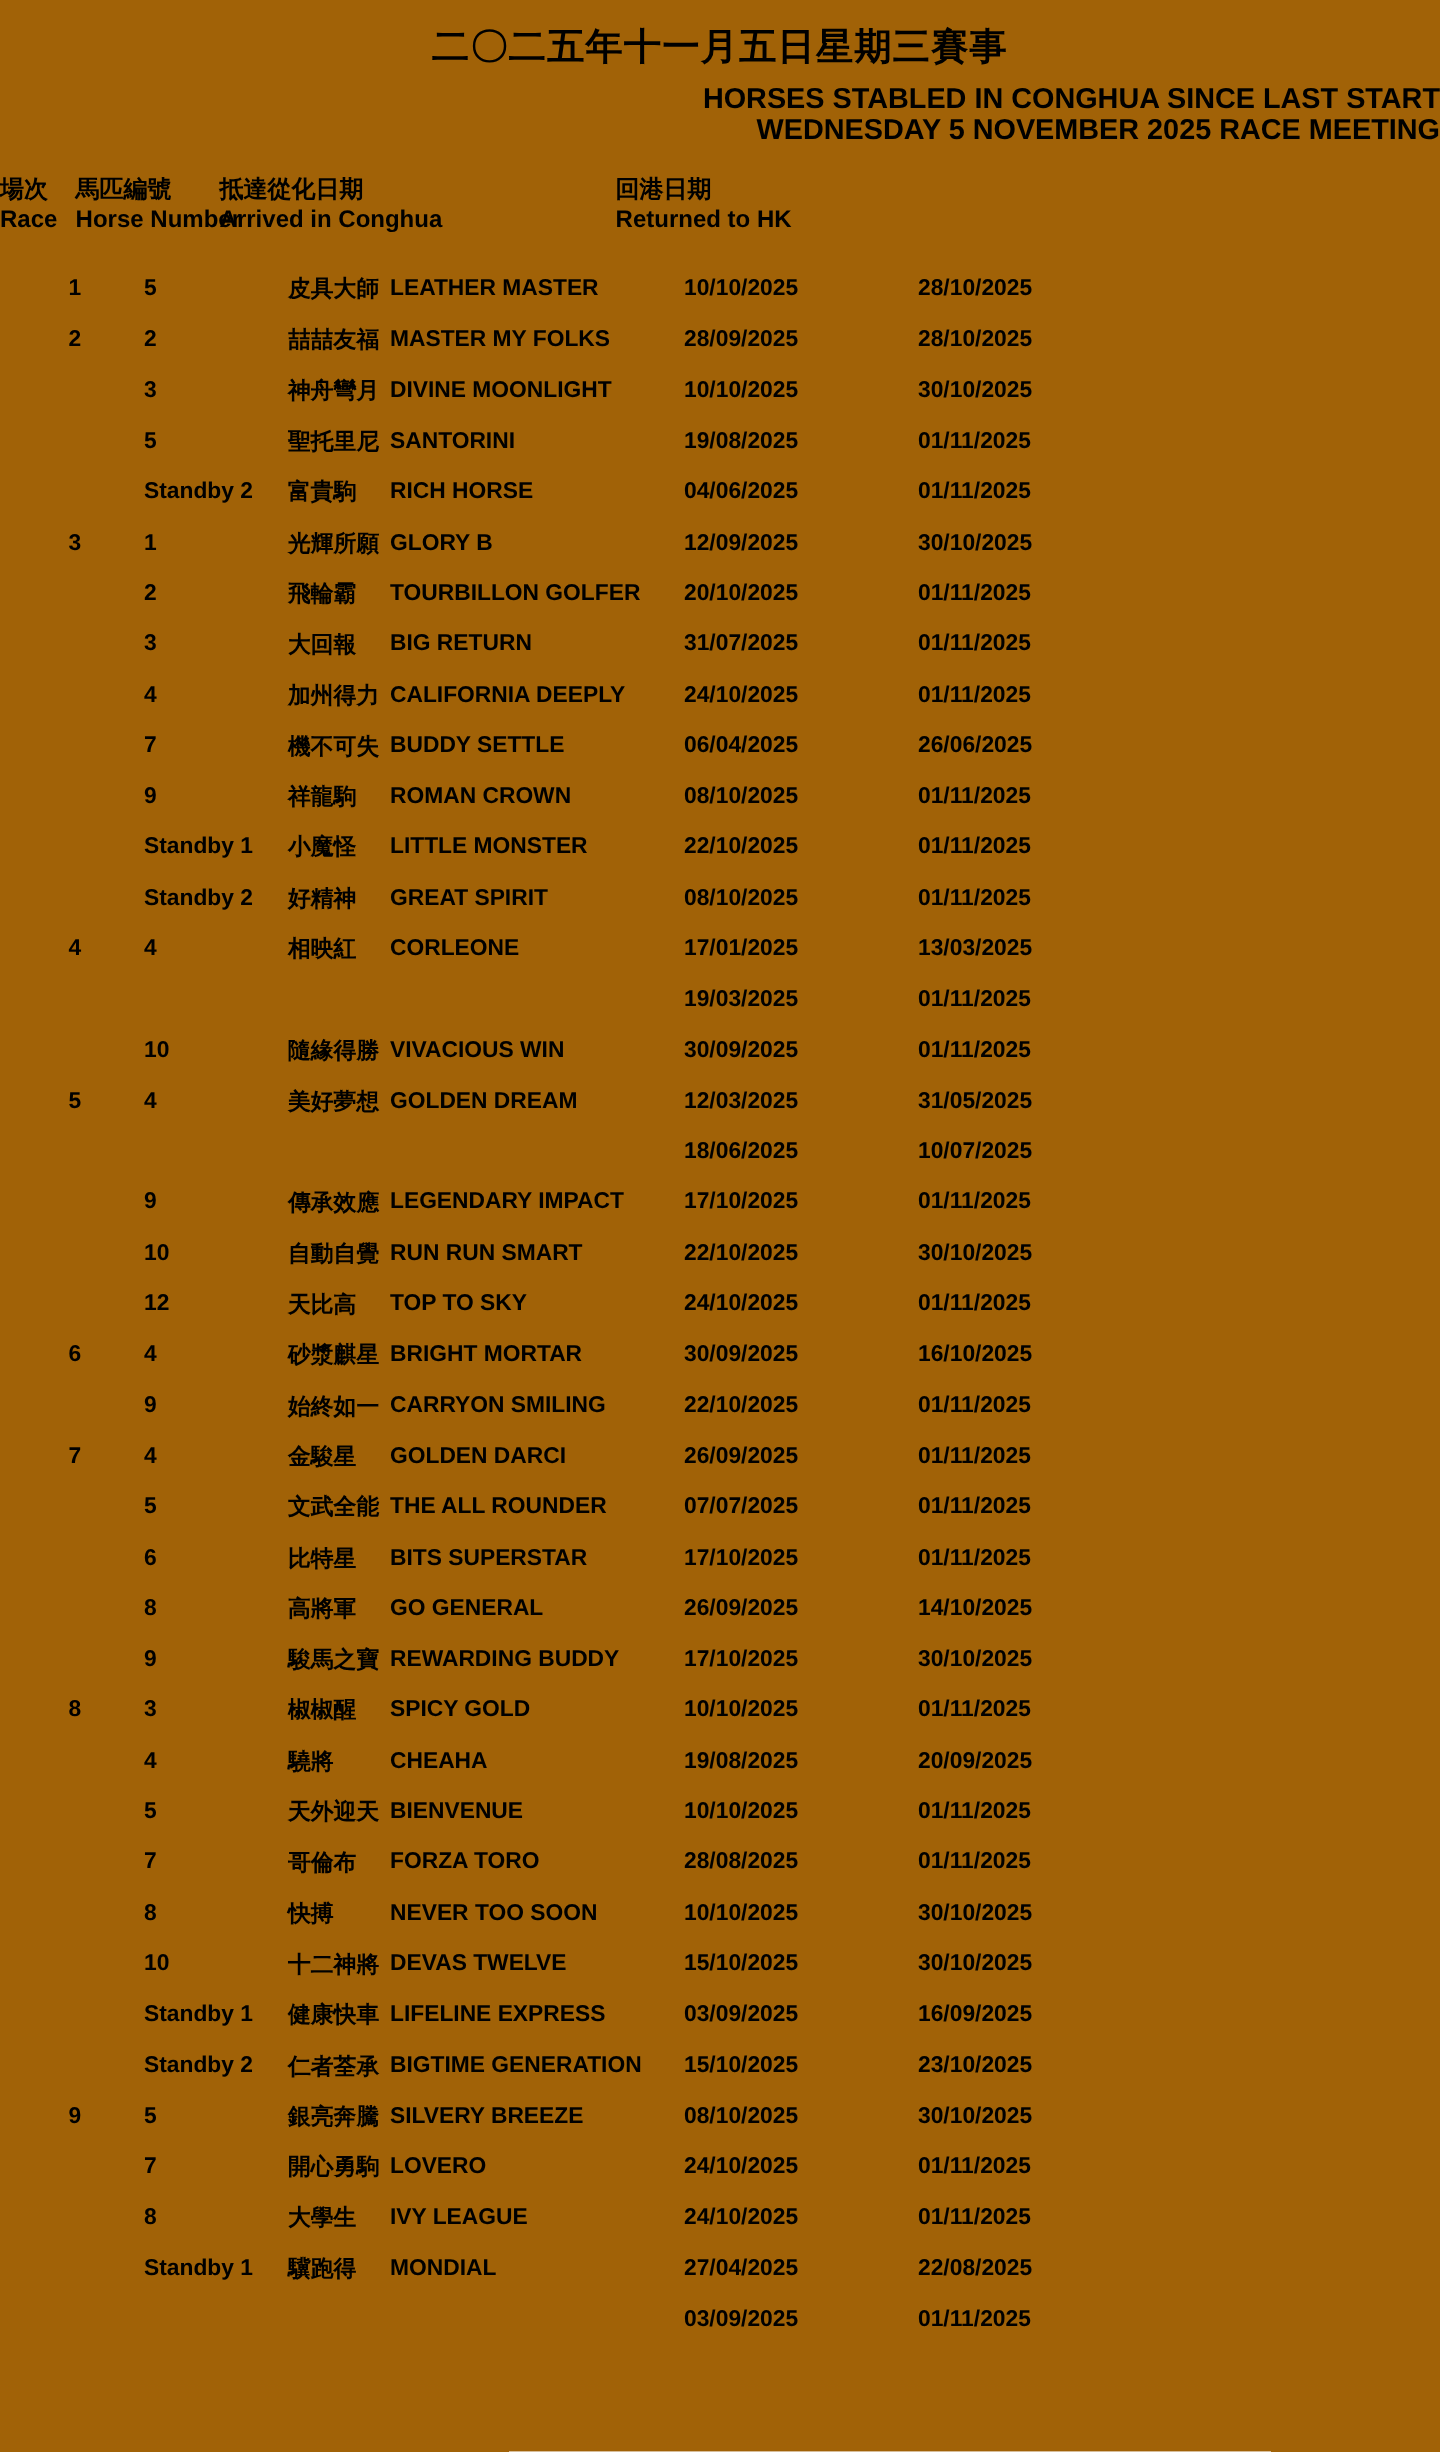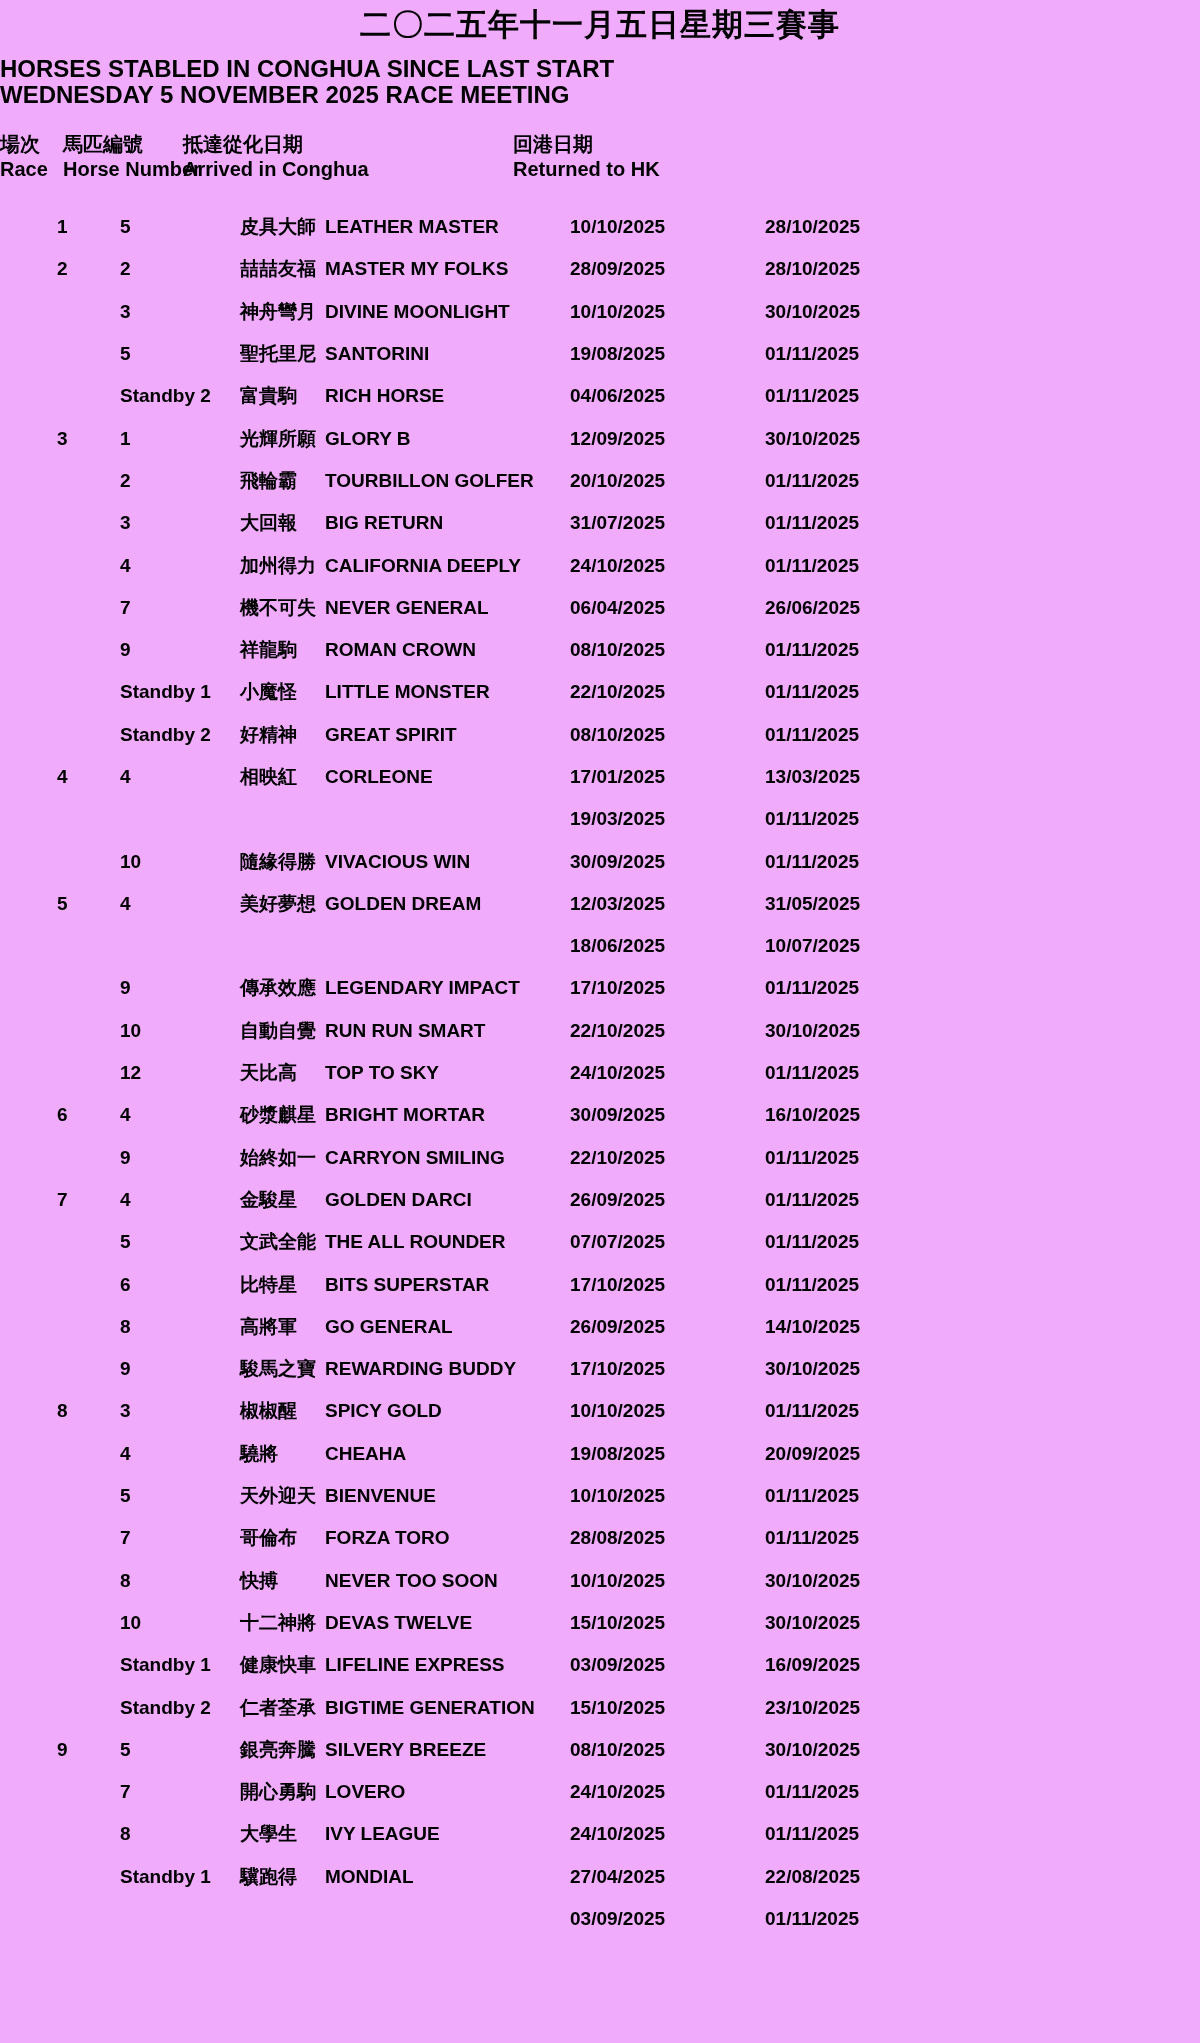--- a/index.html
+++ b/index.html
@@ -6,33 +6,33 @@
     margin: 0;
     padding: 0;
     background: #ffffff;
     color: #000000;
     font-family: "Liberation Sans", sans-serif;
   }
   .page {
     position: relative;
     width: 1200px;
     min-height: 2043px;
-    background: #f0abfc;
-    padding-top: 8px;
+    background: #a16207;
+    padding-top: 22px;
     box-sizing: border-box;
   }
   .title-cn {
     text-align: center;
     font-size: 31px;
     font-weight: 700;
     line-height: 34px;
     letter-spacing: 1px;
   }
   .title-en {
-    text-align: left;
+    text-align: right;
     font-size: 24px;
     font-weight: 700;
     line-height: 26px;
     letter-spacing: 0px;
   }
   .title-gap { height: 14px; }
   .thead {
     margin-top: 24px;
     display: grid;
     grid-template-columns: 63px 120px 330px 195px 180px;
@@ -161,21 +161,21 @@
         <div class="cell">4</div>
         <div class="cell">加州得力</div>
         <div class="cell">CALIFORNIA DEEPLY</div>
         <div class="cell">24/10/2025</div>
         <div class="cell">01/11/2025</div>
       </div>
       <div class="row">
         <div class="cell"></div>
         <div class="cell">7</div>
         <div class="cell">機不可失</div>
-        <div class="cell">NEVER GENERAL</div>
+        <div class="cell">BUDDY SETTLE</div>
         <div class="cell">06/04/2025</div>
         <div class="cell">26/06/2025</div>
       </div>
       <div class="row">
         <div class="cell"></div>
         <div class="cell">9</div>
         <div class="cell">祥龍駒</div>
         <div class="cell">ROMAN CROWN</div>
         <div class="cell">08/10/2025</div>
         <div class="cell">01/11/2025</div>

